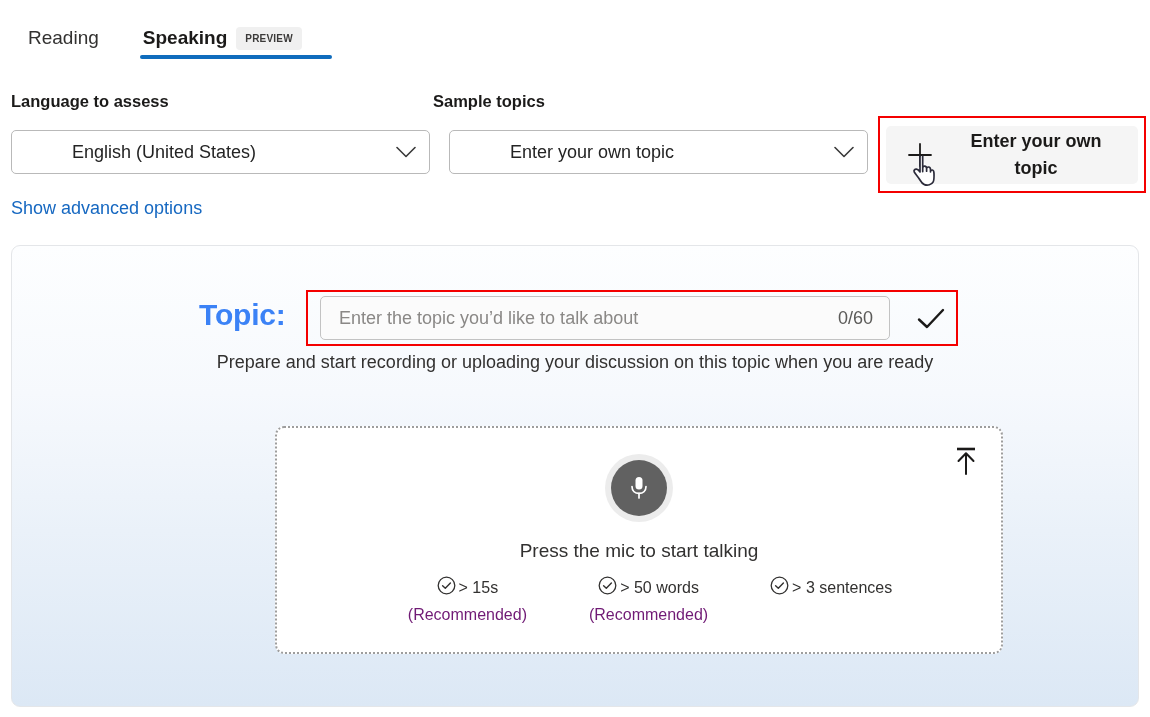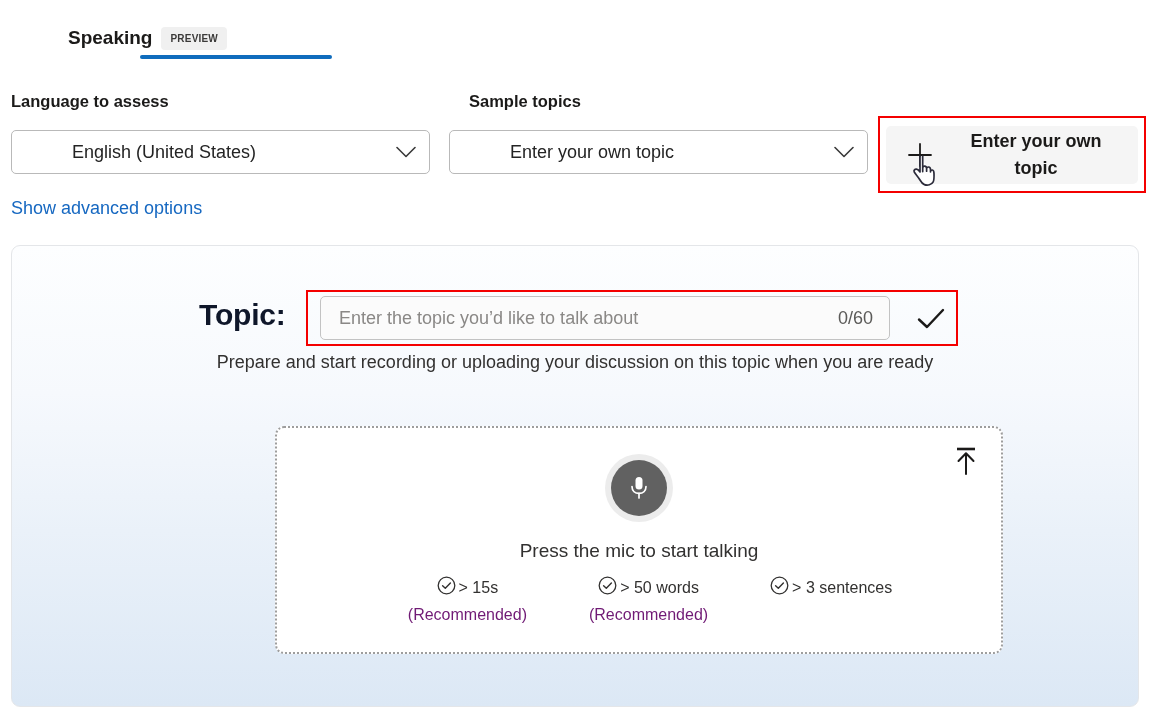--- a/index.html
+++ b/index.html
@@ -35,21 +35,21 @@
     cursor: pointer;
   }
   .tab-reading {
     margin-left: 28px;
     font-size: 19px;
     color: #323130;
     font-weight: 400;
     padding-top: 10px;
   }
   .tab-speaking {
-    margin-left: 68px;
+    margin-left: 44px;
     padding-top: 10px;
     display: flex;
     align-items: center;
     gap: 9px;
   }
   .tab-speaking-label {
     font-size: 19px;
     font-weight: 700;
     color: #1b1a19;
   }
@@ -76,21 +76,21 @@
   }
 
   
   .field-label {
     position: absolute;
     font-size: 16.5px;
     font-weight: 700;
     color: #1b1a19;
   }
   #lbl-language { left: 11px; top: 92px; }
-  #lbl-sample   { left: 469px; top: 92px; }
+  #lbl-sample   { left: 433px; top: 92px; }
 
   .dropdown {
     position: absolute;
     height: 44px;
     border: 1px solid #b9b9b9;
     border-radius: 5px;
     background: #ffffff;
     display: flex;
     align-items: center;
     box-sizing: border-box;
@@ -191,21 +191,21 @@
     overflow: hidden;
   }
 
   
   .topic-label {
     position: absolute;
     left: 199px;
     top: 298px;
     font-size: 30px;
     font-weight: 700;
-    color: #0f172a;
+    color: #3b82f6;
     letter-spacing: -0.2px;
   }
   .topic-redbox {
     position: absolute;
     left: 306px;
     top: 290px;
     width: 652px;
     height: 56px;
     border: 2px solid #f40000;
     box-sizing: border-box;
@@ -346,20 +346,23 @@
     font-size: 16px;
     color: #701a75;
     white-space: nowrap;
   }
   .req-sub.hidden { visibility: hidden; }
 </style>
 </head>
 <body>
 
 <div class="tabs">
+  <div class="tab tab-reading">
+    <span>Reading</span>
+  </div>
   <div class="tab tab-speaking">
     <span class="tab-speaking-label">Speaking</span>
     <span class="preview-badge">PREVIEW</span>
   </div>
   <div class="tab-underline"></div>
 </div>
 
 <div class="field-label" id="lbl-language">Language to assess</div>
 <div class="dropdown" id="dd-language">
   <div class="dropdown-value">English (United States)</div>

